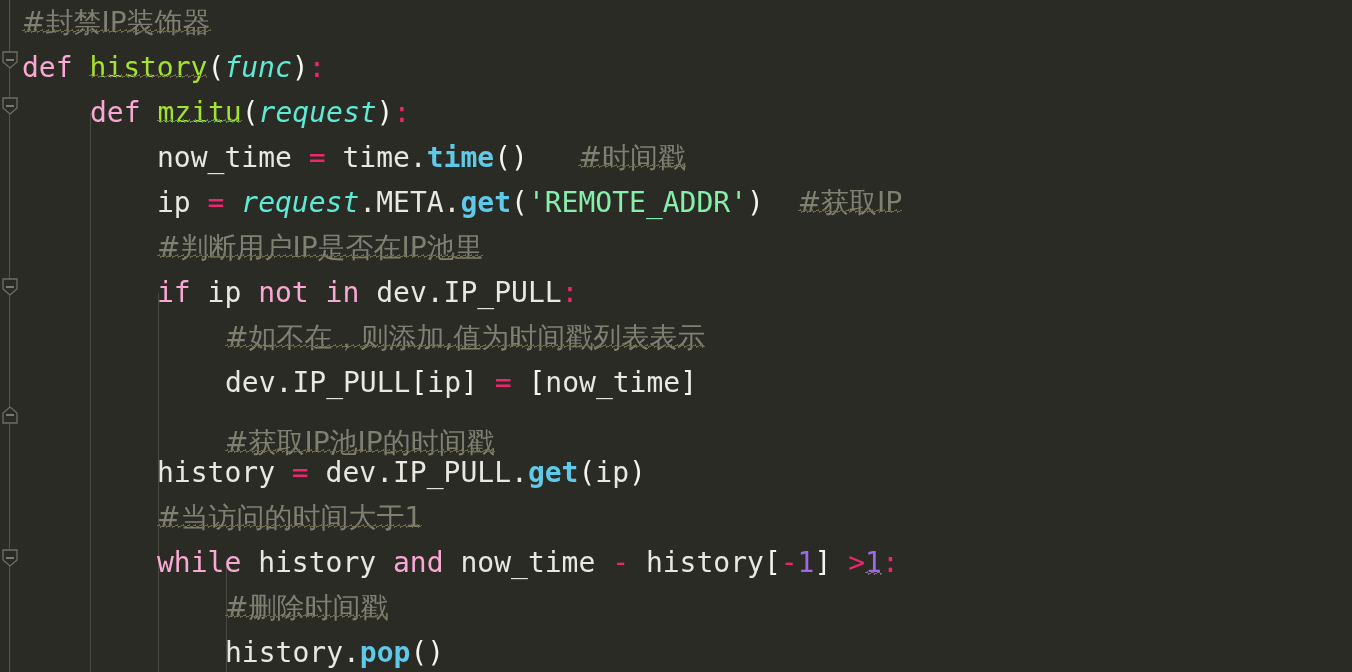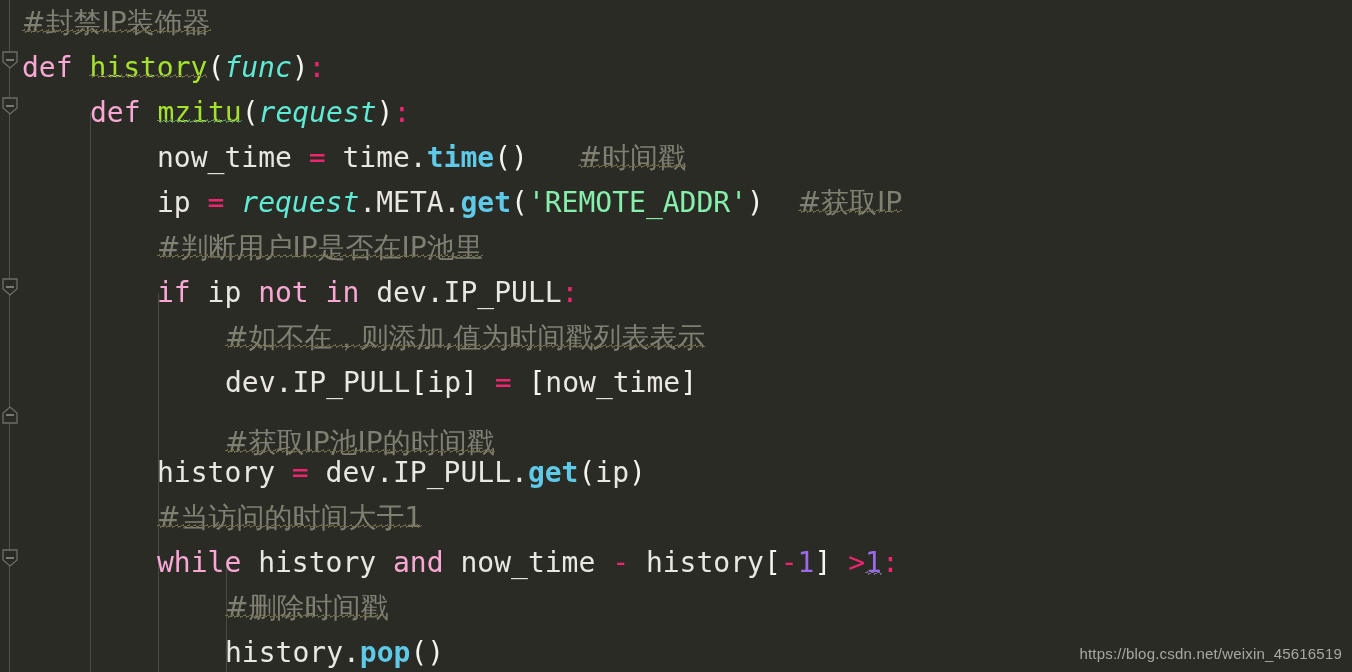--- a/index.html
+++ b/index.html
@@ -185,14 +185,13 @@
         <div class="line" style="top: 360px; padding-left: 203px;"><span class="tk-default">dev.IP_PULL</span><span class="tk-punct">[</span><span class="tk-default">ip</span><span class="tk-punct">]</span><span class="tk-default"> </span><span class="tk-op">=</span><span class="tk-default"> </span><span class="tk-punct">[</span><span class="tk-default">now_time</span><span class="tk-punct">]</span></div>
         <div class="line" style="top: 420px; padding-left: 203px;"><span class="tk-comment cjk squiggle">#获取IP池IP的时间戳</span></div>
         <div class="line" style="top: 450px; padding-left: 135px;"><span class="tk-default">history </span><span class="tk-op">=</span><span class="tk-default"> dev.IP_PULL.</span><span class="tk-call">get</span><span class="tk-punct">(</span><span class="tk-default">ip</span><span class="tk-punct">)</span></div>
         <div class="line" style="top: 495px; padding-left: 135px;"><span class="tk-comment cjk squiggle">#当访问的时间大于1</span></div>
         <div class="line" style="top: 540px; padding-left: 135px;"><span class="tk-keyword">while</span><span class="tk-default"> history </span><span class="tk-keyword">and</span><span class="tk-default"> now_time </span><span class="tk-op">-</span><span class="tk-default"> history</span><span class="tk-punct">[</span><span class="tk-op">-</span><span class="tk-number">1</span><span class="tk-punct">]</span><span class="tk-default"> </span><span class="tk-op">&gt;</span><span class="tk-number squiggle squiggle-purple">1</span><span class="tk-op">:</span></div>
         <div class="line" style="top: 585px; padding-left: 203px;"><span class="tk-comment cjk squiggle">#删除时间戳</span></div>
         <div class="line" style="top: 630px; padding-left: 203px;"><span class="tk-default">history.</span><span class="tk-call">pop</span><span class="tk-punct">()</span></div>
       </div>
   </div>
 
-  <div id="watermark">https://blog.csdn.net/weixin_45616519</div>
 </div>
 
 </body></html>

